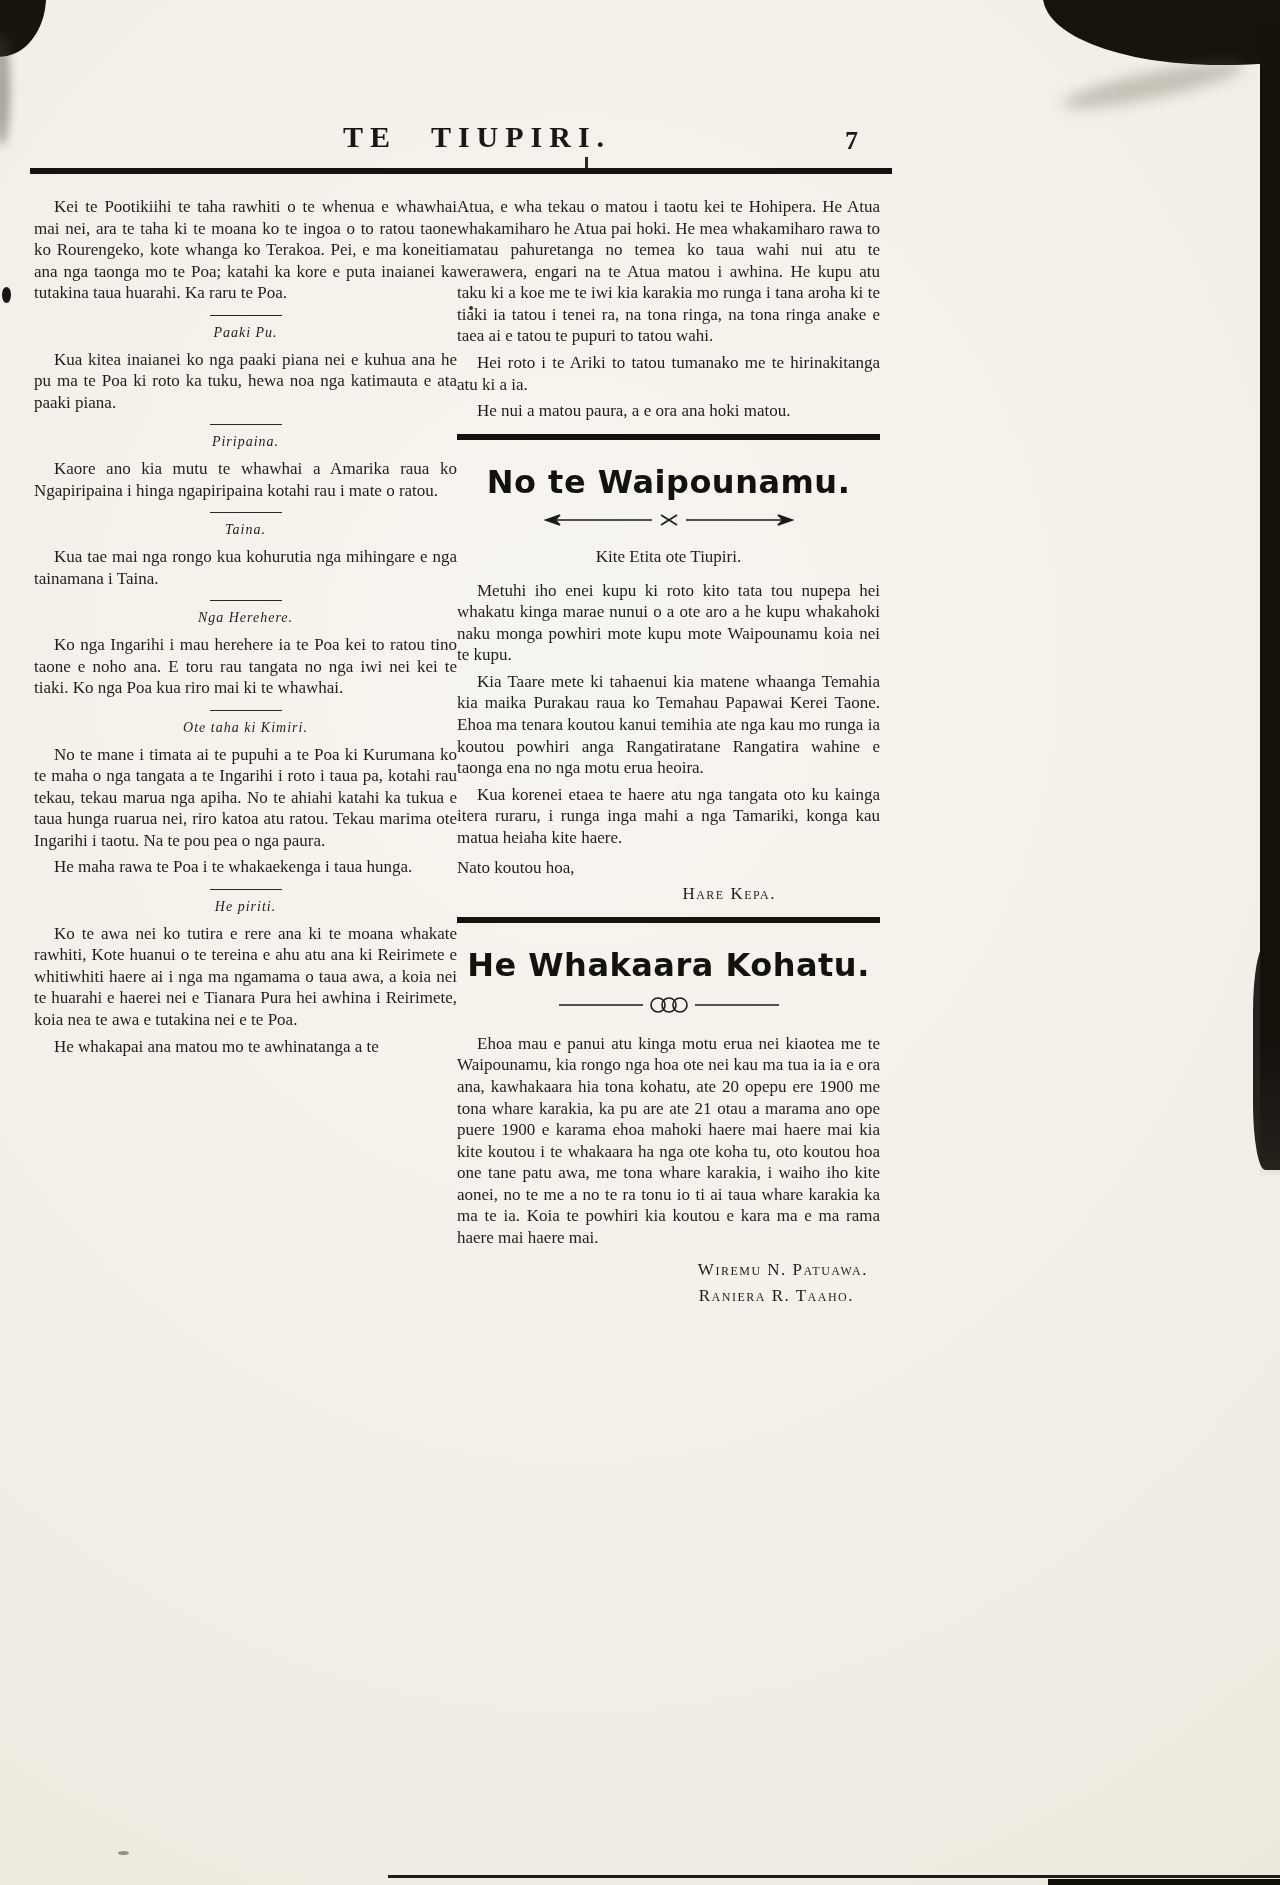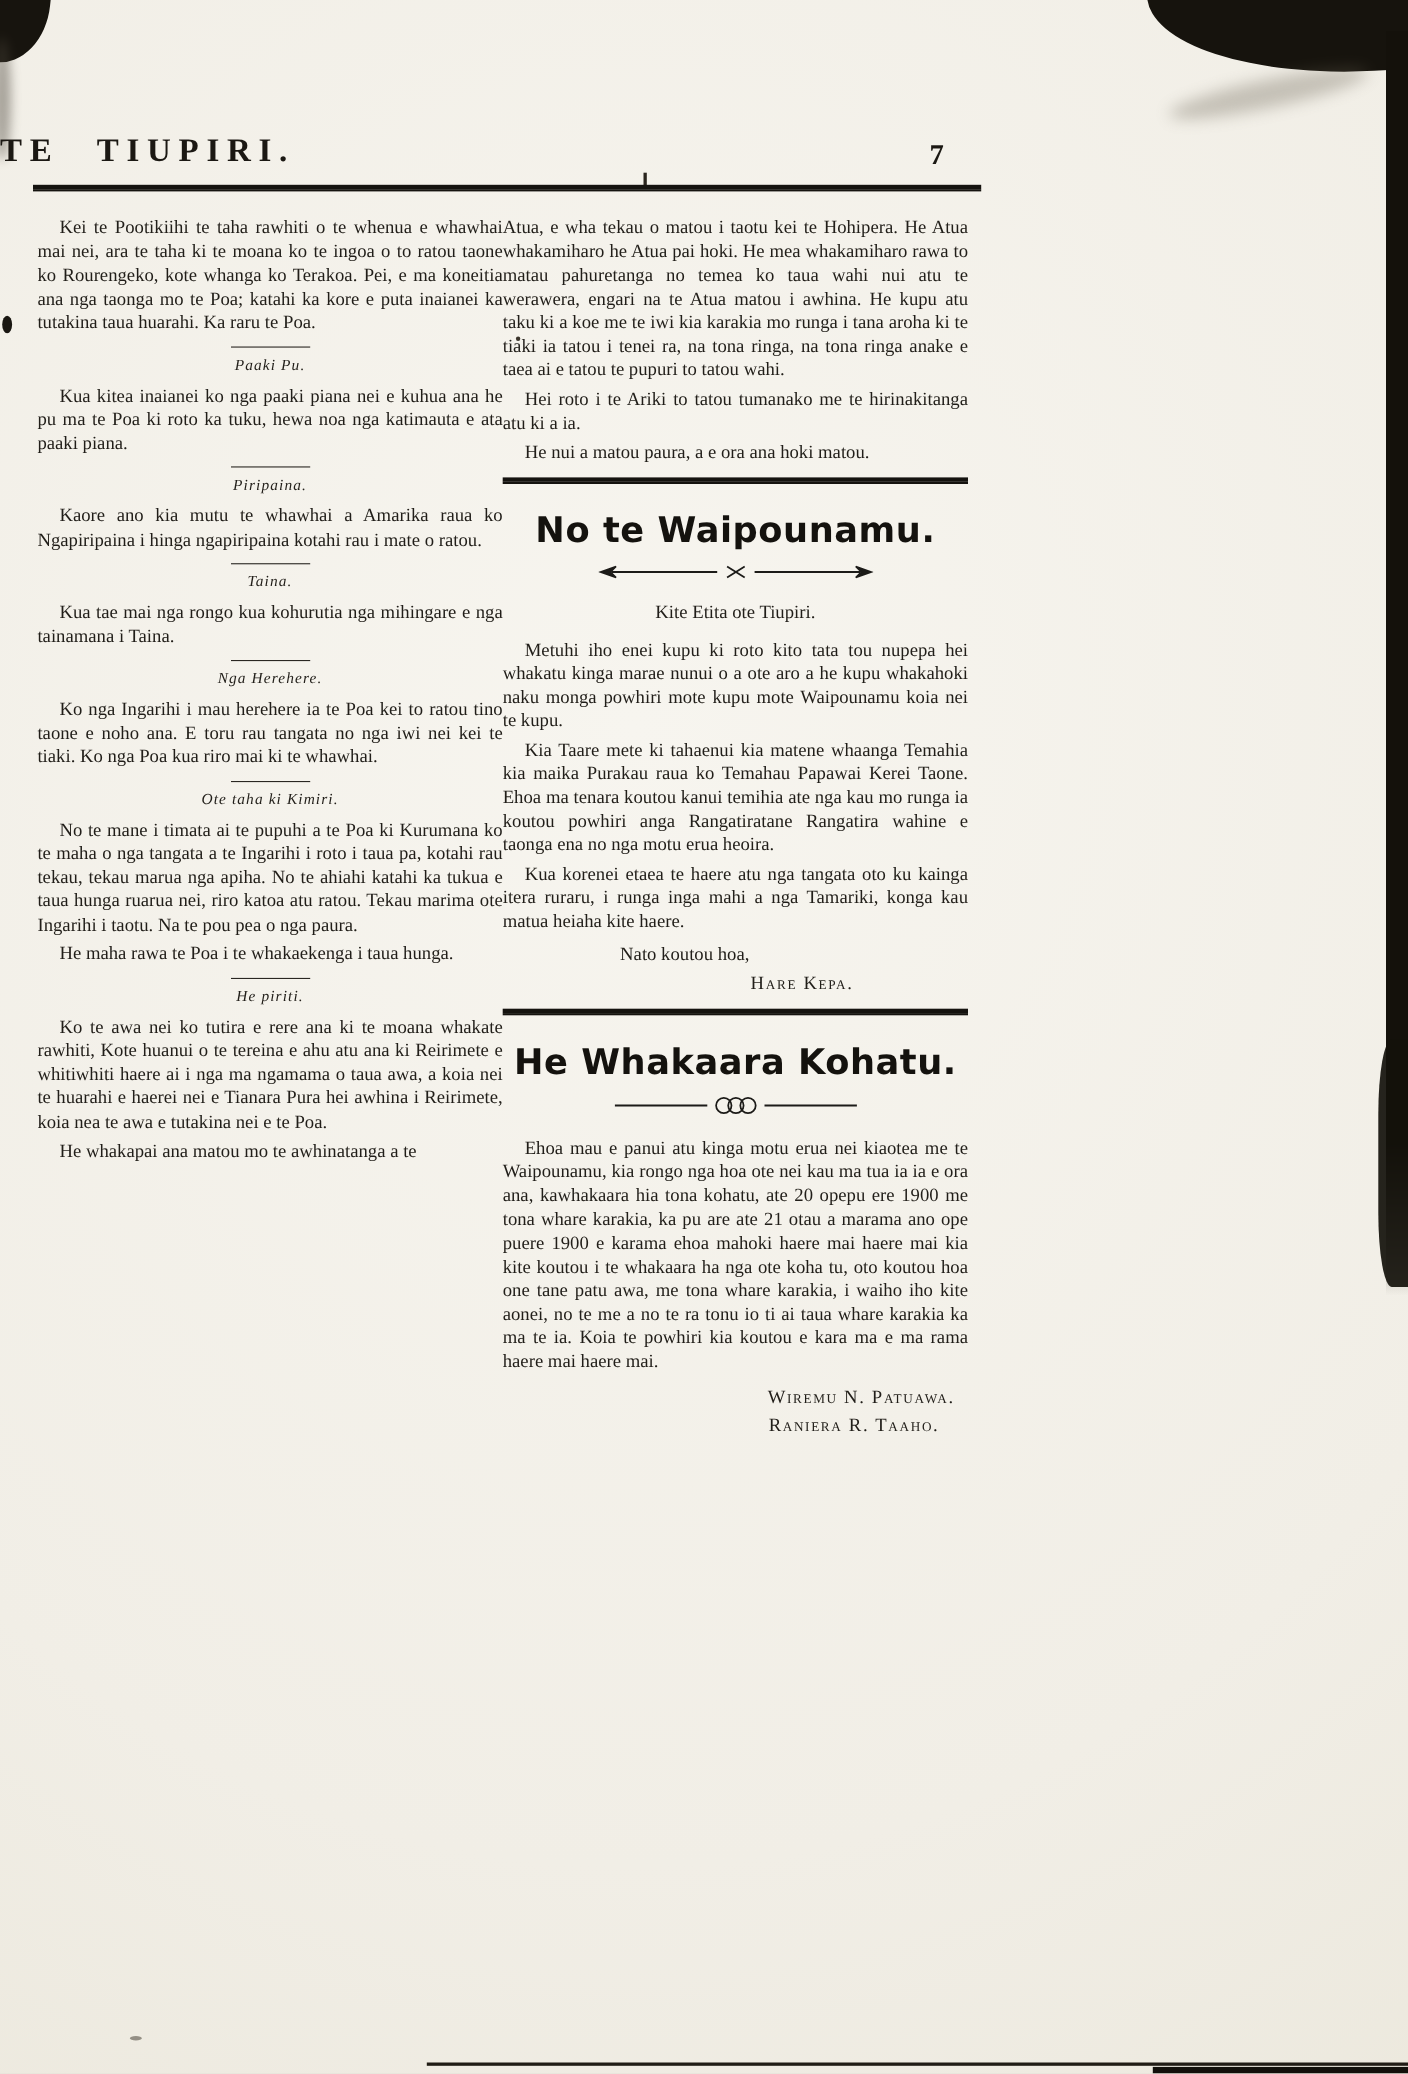--- a/index.html
+++ b/index.html
@@ -25,22 +25,22 @@
                       background:linear-gradient(to bottom,#14110b 0%,#14110b 88%,rgba(20,17,11,0) 100%); }
   .strip-right-blob { right:0; top:945px; width:27px; height:225px; background:#14110b; border-radius:45% 0 0 45%/30% 0 0 30%; opacity:.92; }
   .bottom-scan-line { left:388px; right:0; bottom:7px; height:3px; background:#201c15; }
   .bottom-corner-mark { left:1048px; right:0; bottom:0; height:6px; background:#12100b; }
   .speck-a { left:2px;  top:287px; width:9px; height:16px; background:#1a1712; border-radius:50%; }
   .speck-b { left:585px; top:157px; width:3px; height:13px; background:#2a251d; }
   .speck-c { left:469px; top:306px; width:4px; height:4px; background:#3a342a; border-radius:50%; }
   .speck-d { left:118px; bottom:30px; width:11px; height:4px; background:#3a342a; opacity:.5; border-radius:50%; }
   
   .masthead {
-    position:absolute; top:120px; left:0; width:930px;
-    text-align:left; font-size:30px; font-weight:700;
+    position:absolute; top:120px; left:12px; width:930px;
+    text-align:center; font-size:30px; font-weight:700;
     letter-spacing:7px; word-spacing:20px; color:#1b1813;
   }
   .page-number { position:absolute; top:126px; left:845px; font-size:26px; font-weight:700; color:#1b1813; }
   .header-rule {
     position:absolute; top:168px; left:30px; width:862px; height:3px;
     border-top:4px solid #15130f; border-bottom:2px solid #15130f;
   }
   
   .content {
     position:absolute; top:196px; left:34px; width:862px;
@@ -63,21 +63,21 @@
     height:3px; border-top:4px solid #15130f; border-bottom:2px solid #15130f;
     margin:12px 0 0;
   }
   .article-title {
     font-family:"DejaVu Sans","Liberation Sans",sans-serif;
     font-weight:700; font-size:32px; text-align:center;
     margin:22px 0 10px; letter-spacing:.5px; color:#14120e;
   }
   .ornament { text-align:center; margin:2px 0 12px; }
   .salutation { text-align:center; margin:4px 0 12px; }
-  .signoff { text-align:center; padding-right:92px; margin-top:8px; }
+  .signoff { text-align:left; padding-right:92px; margin-top:8px; }
   .signature { text-align:right; font-variant:small-caps; letter-spacing:1.5px; margin-top:5px; }
   .sig-hare   { padding-right:104px; }
   .sig-wiremu { padding-right:12px; margin-top:10px; }
   .sig-raniera{ padding-right:26px; }
 </style>
 </head>
 <body>
 
 <div class="paper">
 

